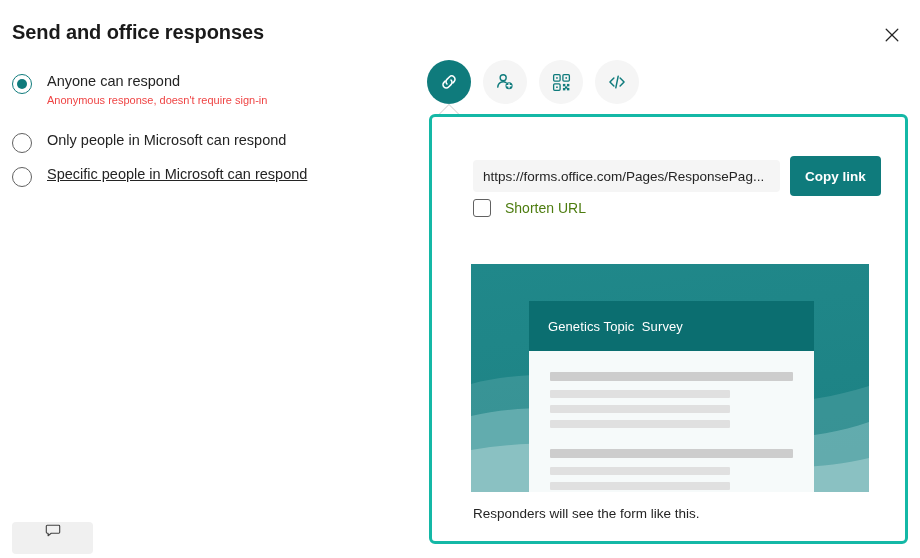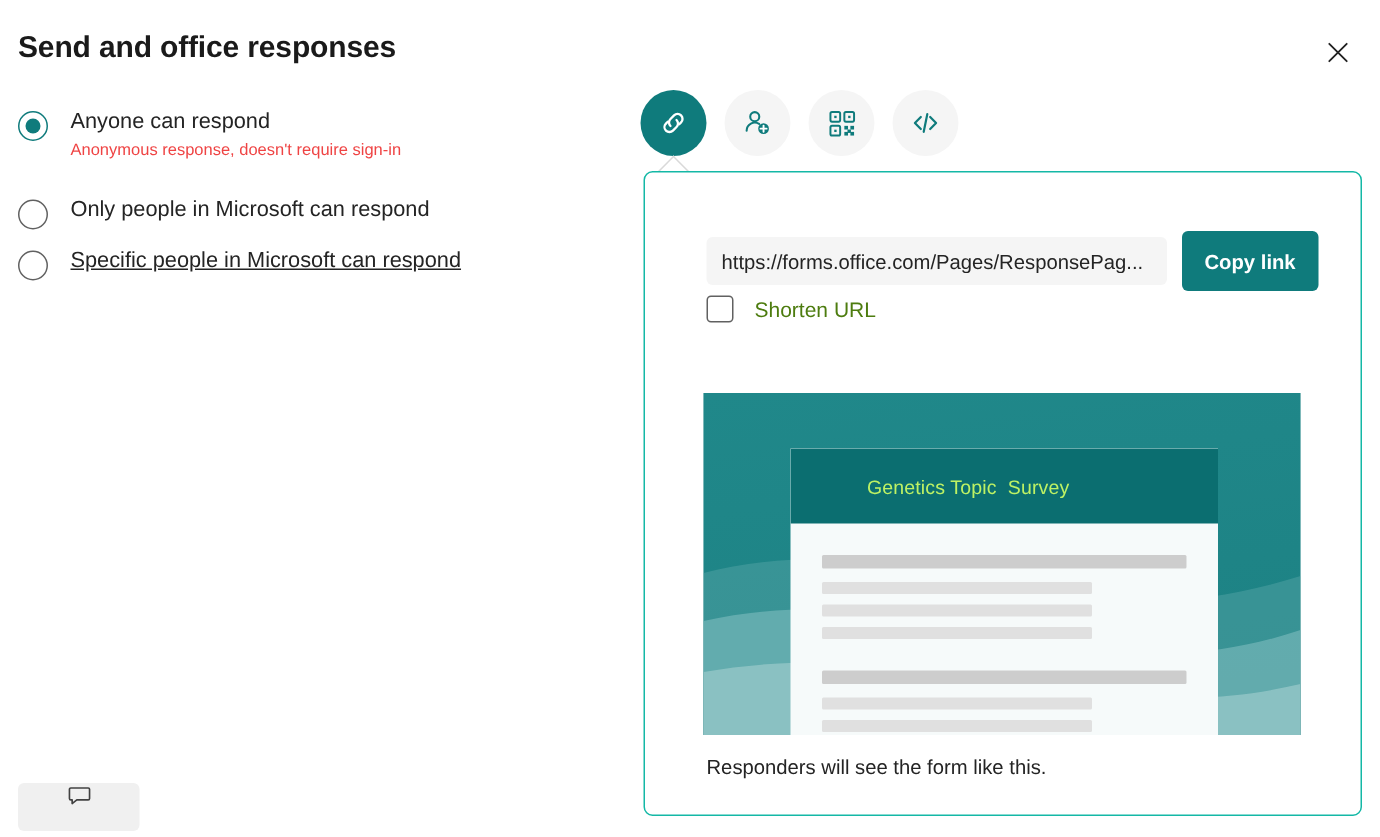--- a/index.html
+++ b/index.html
@@ -145,21 +145,21 @@
   .tab-button.selected { background: var(--accent, #0f7b7c); }
 
   
   #share-panel {
     position: absolute;
     left: 429px;
     top: 114px;
     width: 479px;
     height: 430px;
     background: #ffffff;
-    border: 1px solid #14b8a6;
+    border: 3px solid #14b8a6;
     border-radius: 6px;
     box-sizing: border-box;
   }
   #panel-tail {
     position: absolute;
     left: 438px;
     top: 103px;
     width: 22px;
     height: 12px;
     overflow: hidden;
@@ -267,25 +267,24 @@
   }
   #preview-card-header {
     height: 50px;
     background: #0b6e70;
     display: flex;
     align-items: center;
     padding-left: 19px;
     box-sizing: border-box;
   }
   #preview-card-title {
-    color: #bef264;
+    color: #ffffff;
     font-size: 13px;
     letter-spacing: 0.1px;
     white-space: pre;
-    margin-left: 32px;
   }
   #preview-card-body {
     padding: 21px 21px 0 21px;
   }
   .skel-group { margin-bottom: 21px; }
   .skel-bar { border-radius: 1px; margin-bottom: 7px; }
   .skel-bar.head { height: 9px; background: #cdcdcd; width: 100%; margin-bottom: 9px; }
   .skel-bar.line { height: 8px; background: #e0e0e0; width: 74%; }
 
   #preview-caption {

